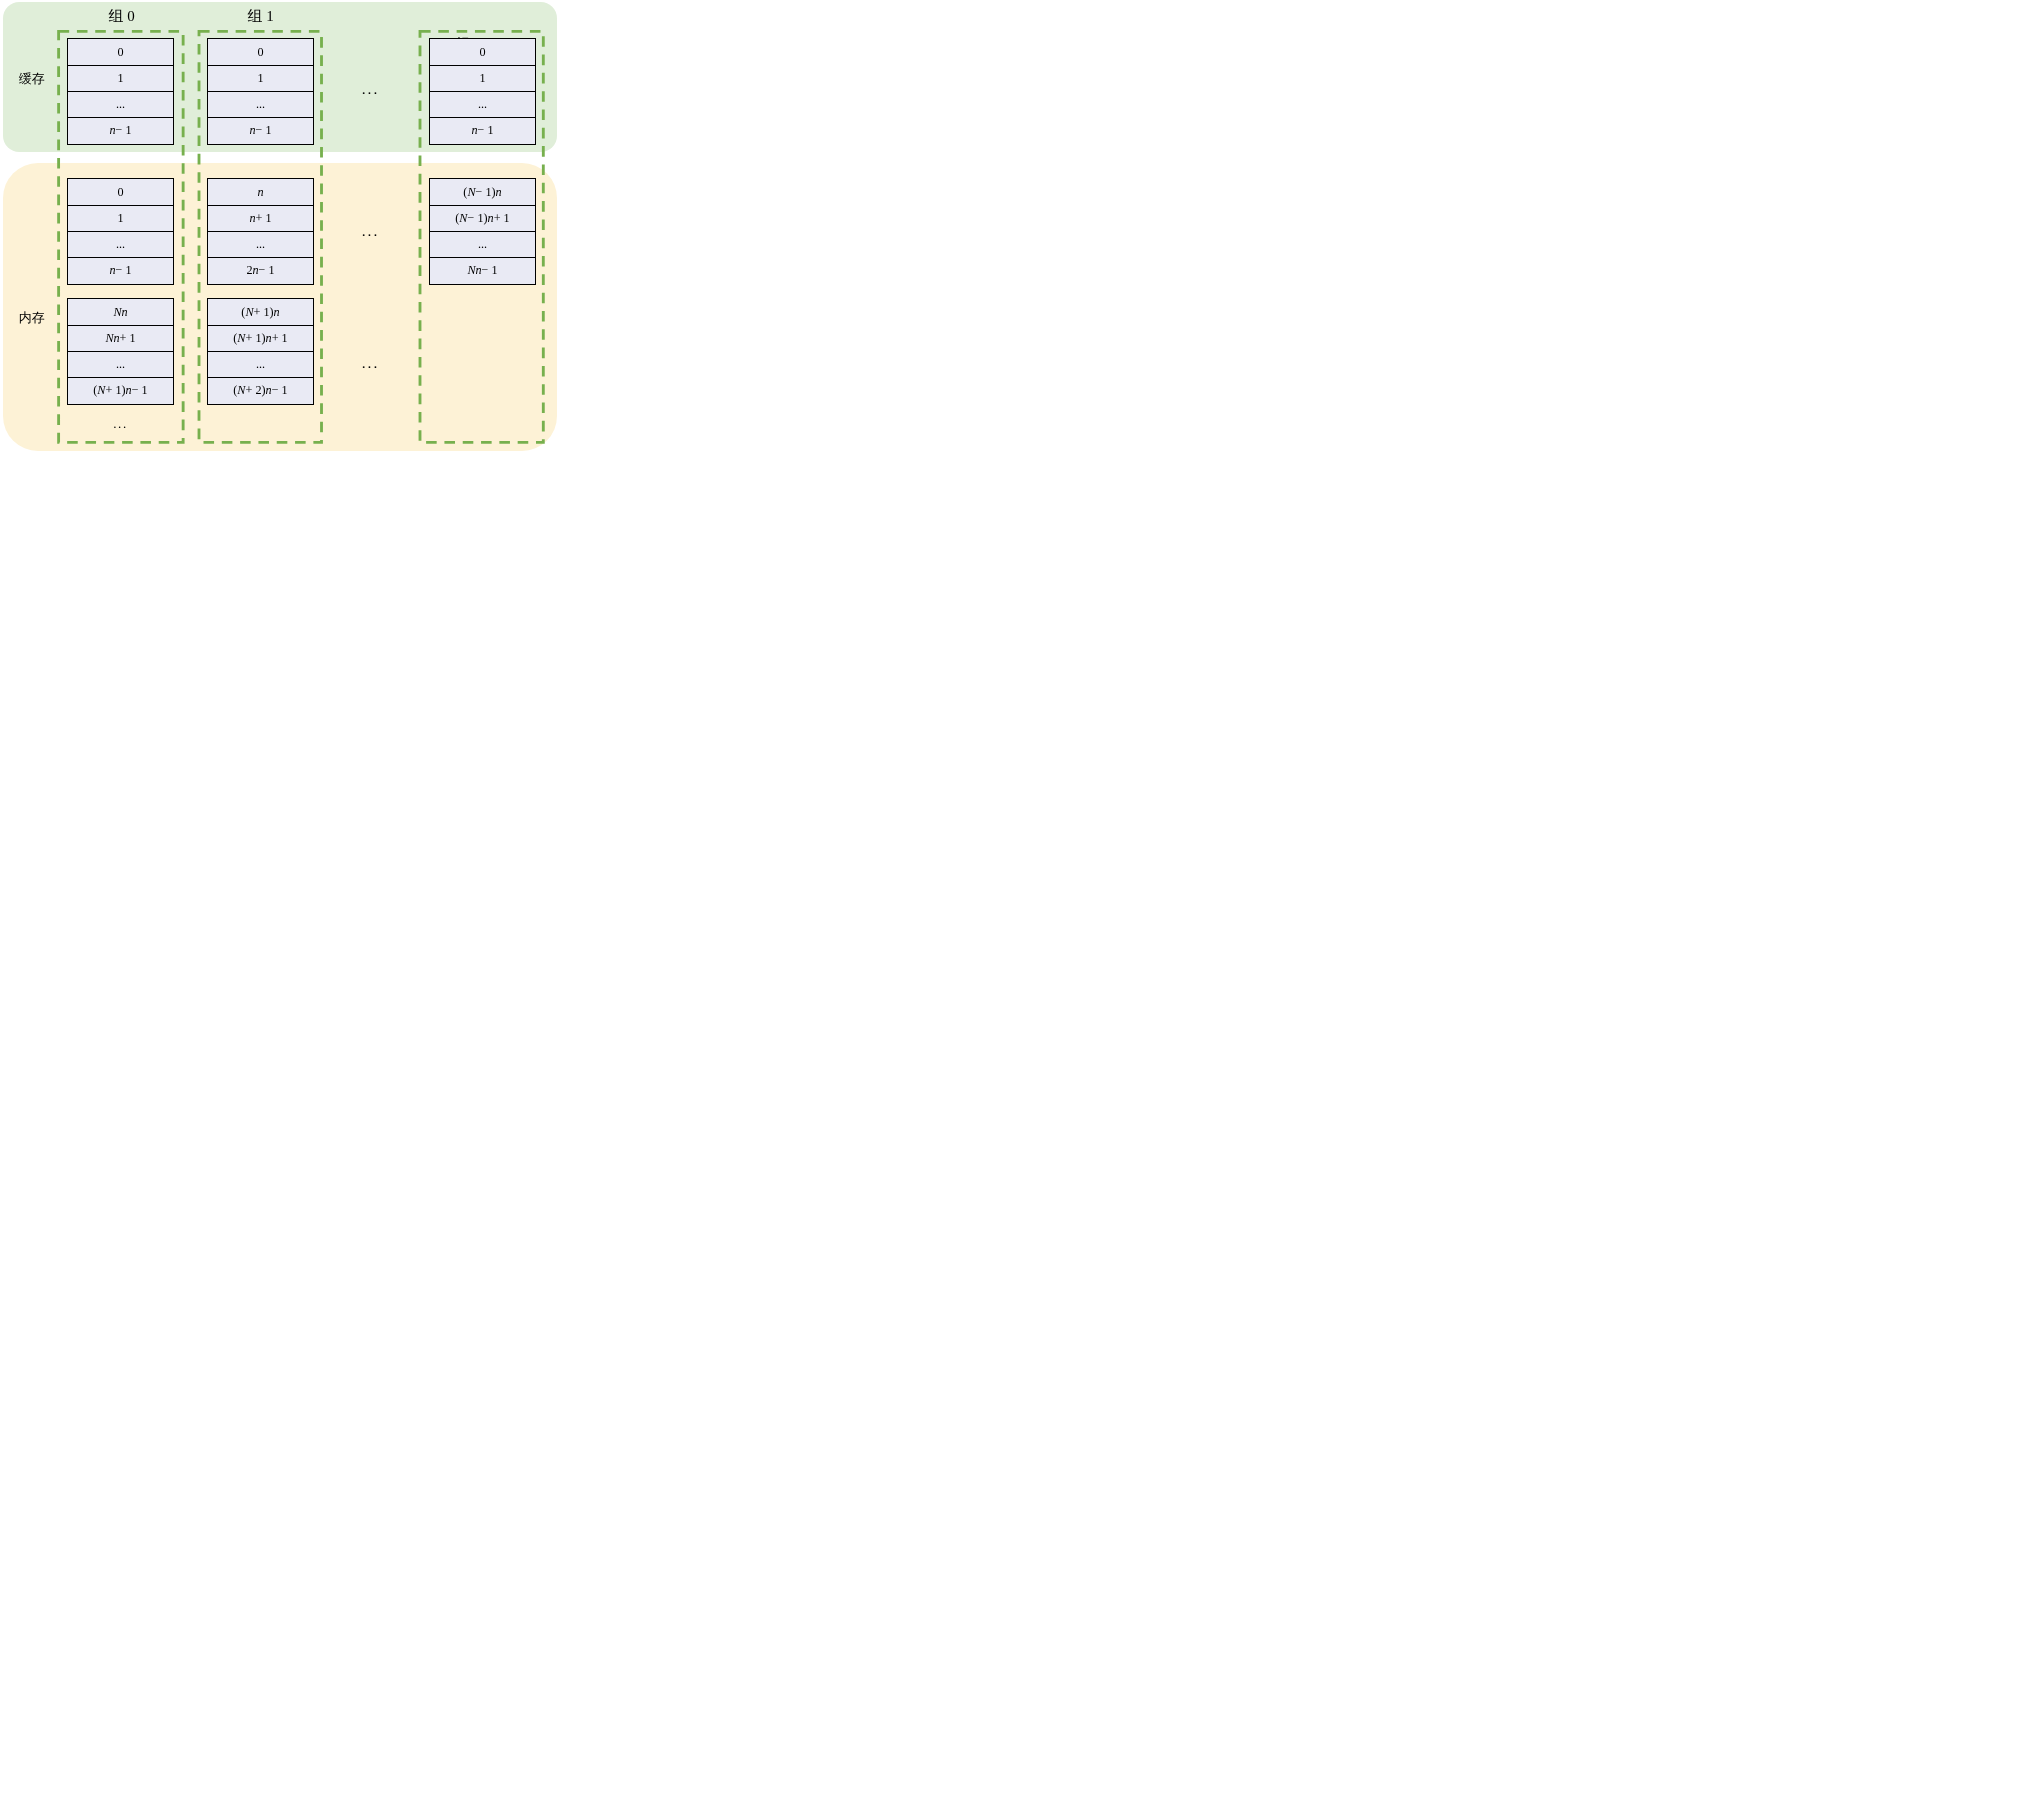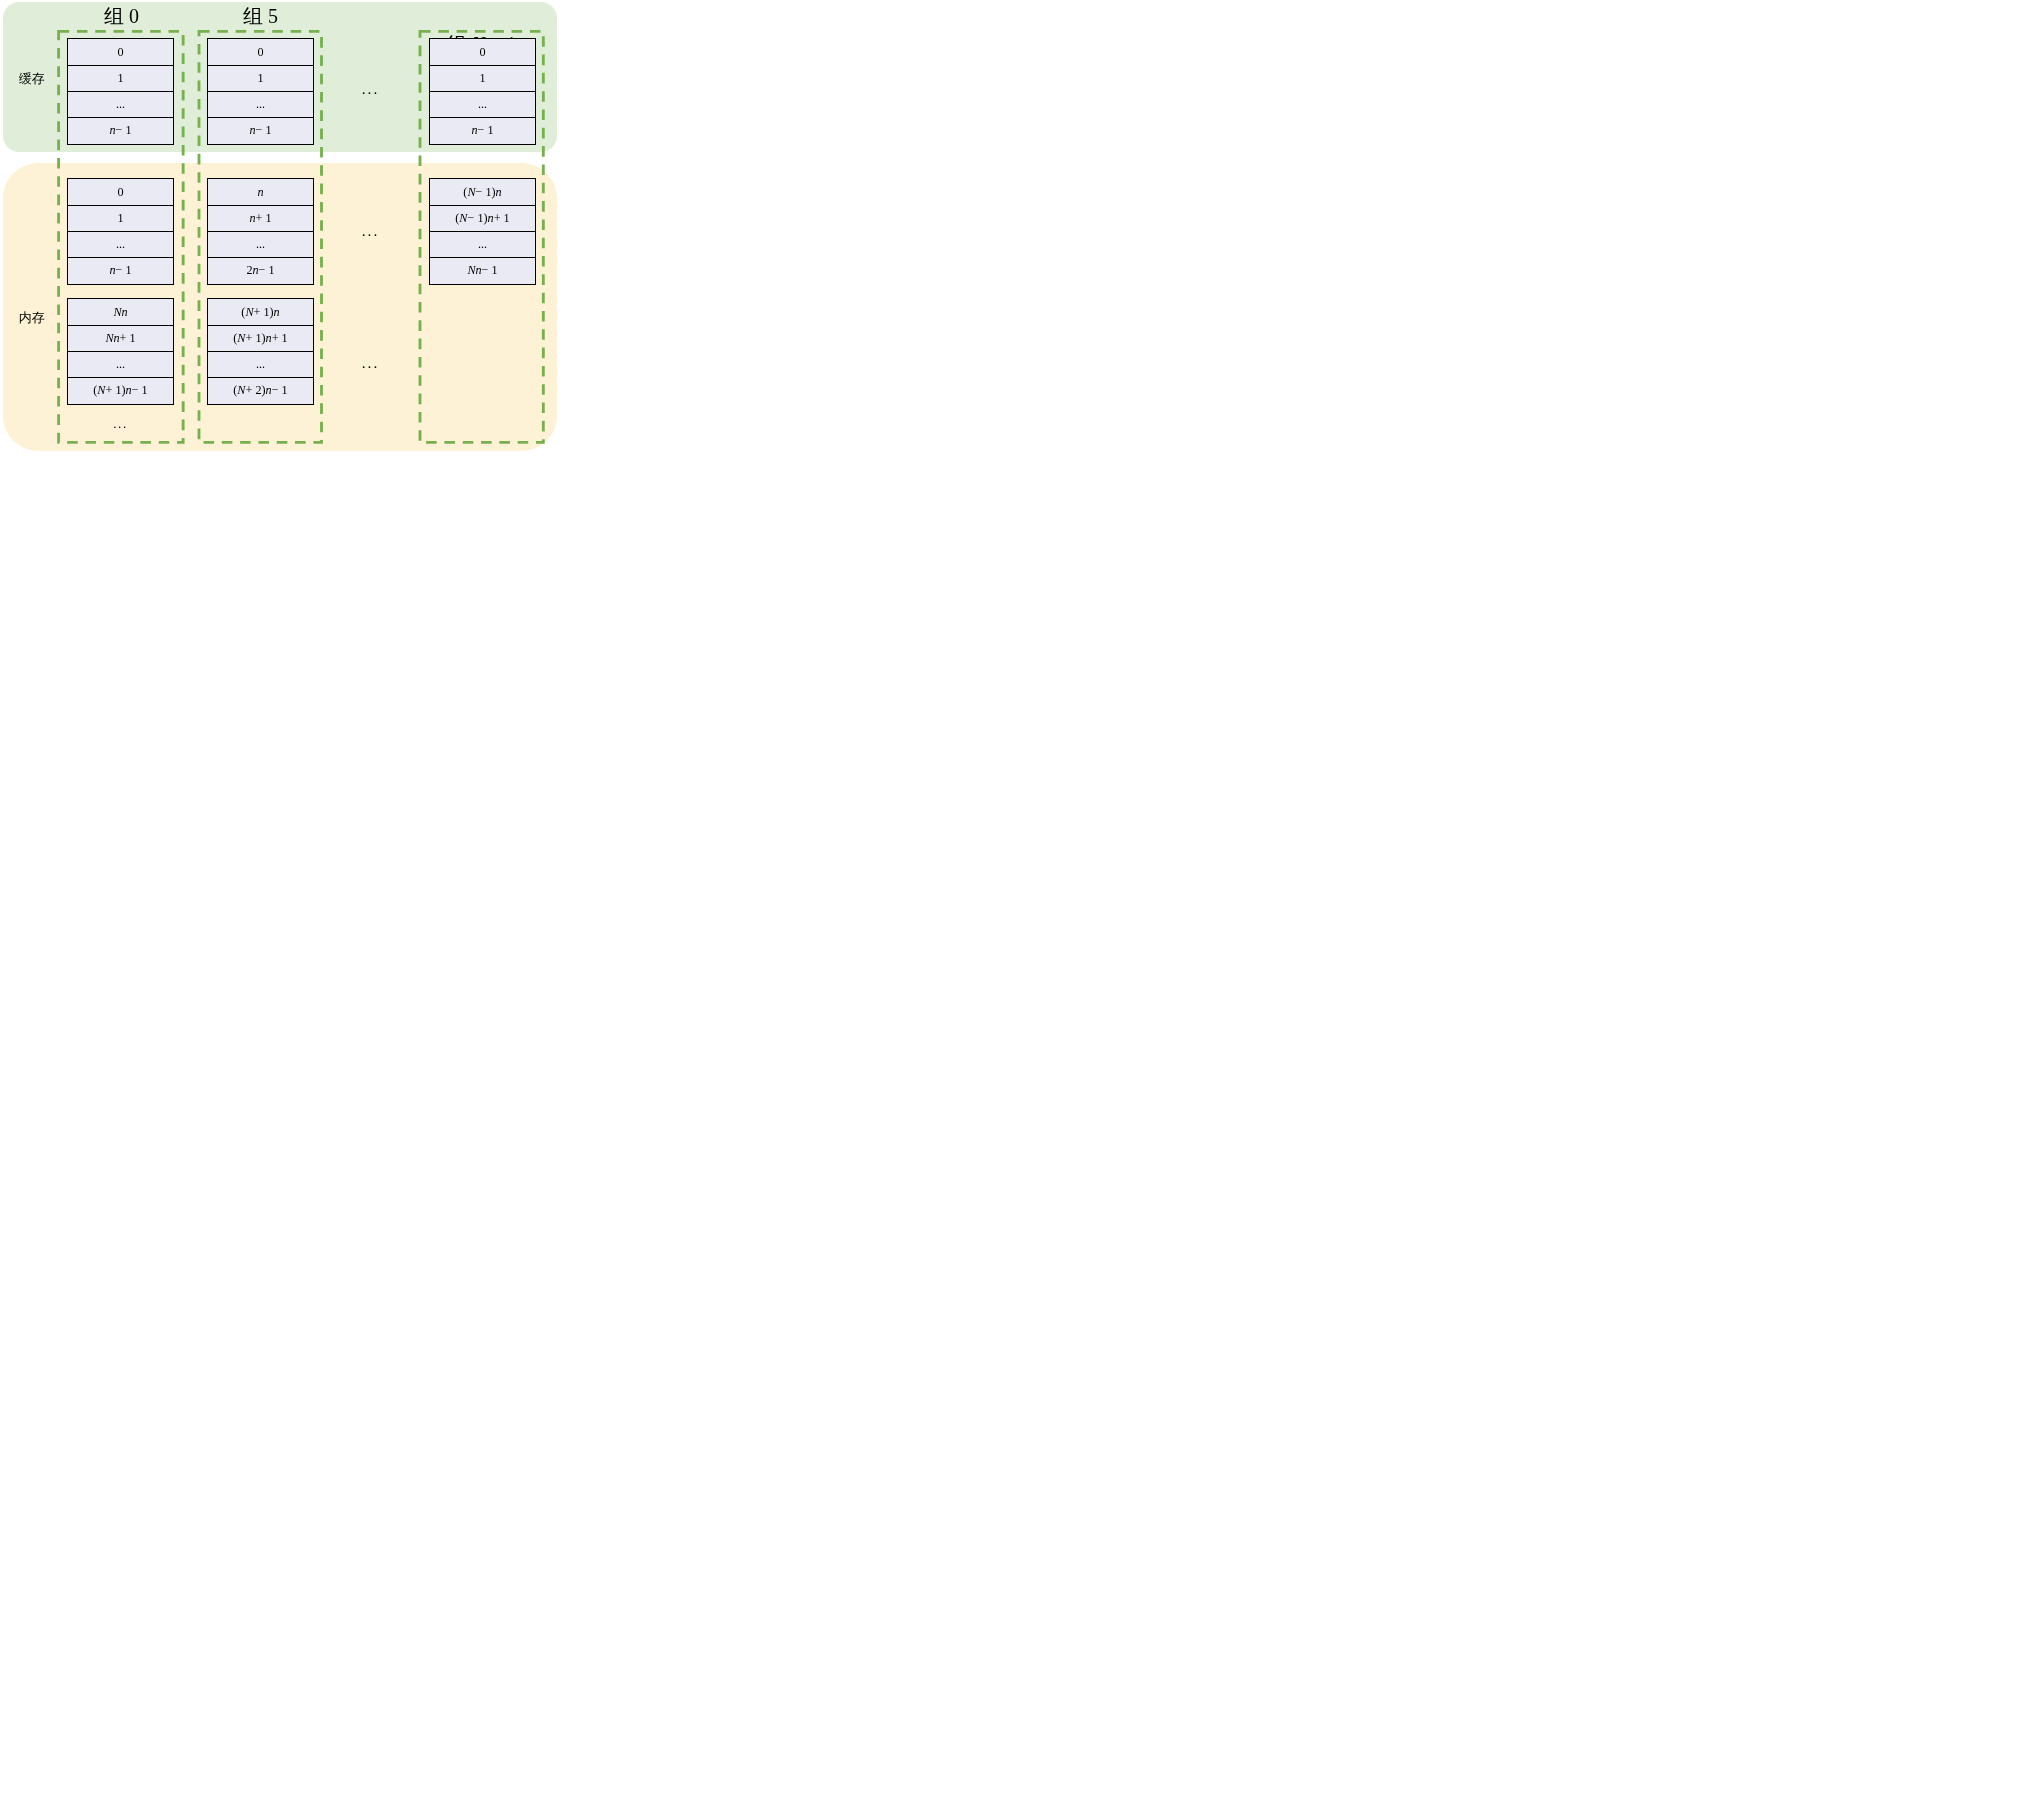--- a/index.html
+++ b/index.html
@@ -14,21 +14,21 @@
   body{font-family:"Liberation Serif","DejaVu Serif",serif;color:var(--text);}
   .canvas{position:relative;width:560px;height:453px;background:#ffffff;overflow:hidden;}
 
   .region{position:absolute;left:3.3px;width:554px;}
   .region.cache{top:2.4px;height:150px;border-radius:16.3px;background:var(--cache-region-bg);}
   .region.memory{top:163px;height:288px;border-radius:35px;background:var(--memory-region-bg);}
 
   .outlines{position:absolute;left:0;top:0;width:560px;height:453px;pointer-events:none;}
   .outlines rect{fill:none;stroke:var(--group-outline);stroke-width:7;stroke-dasharray:26 19;}
 
-  .group-label{position:absolute;top:4.9px;height:23px;font-size:20px;line-height:23px;
+  .group-label{position:absolute;top:4.9px;height:23px;font-size:15px;line-height:23px;
     text-align:center;white-space:nowrap;}
   .side-label{position:absolute;left:3.3px;width:57px;height:22px;font-size:13px;line-height:22px;
     text-align:center;white-space:nowrap;}
 
   .stack{position:absolute;width:107px;height:107px;box-sizing:border-box;
     border:1.2px solid var(--cell-border);background:var(--cell-bg);}
   .row{height:26px;box-sizing:border-box;display:flex;align-items:center;justify-content:center;
     font-size:12.2px;white-space:nowrap;background:var(--cell-bg);}
   .row + .row{border-top:1.2px solid var(--cell-border);}
 
@@ -46,21 +46,21 @@
   <div class="region cache"></div>
   <div class="region memory"></div>
 
   <svg class="outlines" viewBox="0 0 1376 1113">
     <rect x="144" y="77" width="306" height="1010"></rect>
     <rect x="489" y="77" width="301" height="1010"></rect>
     <rect x="1032" y="77" width="303" height="1010"></rect>
   </svg>
 
   <div class="group-label math" style="left:59px;width:125px;">组 0</div>
-  <div class="group-label math" style="left:199px;width:123px;">组 5</div>
+  <div class="group-label math" style="left:199px;width:123px;">组 1</div>
   <div class="group-label math" style="left:420px;width:123px;margin-top:28px;">组 <i>N</i> − 1</div>
 
   <div class="side-label" style="top:68px;">缓存</div>
   <div class="side-label" style="top:307px;">内存</div>
 
   <div class="stack" style="left:67px;top:38px;">
     <div class="row math">0</div>
     <div class="row math">1</div>
     <div class="row math">...</div>
     <div class="row math"><i>n</i> − 1</div>

